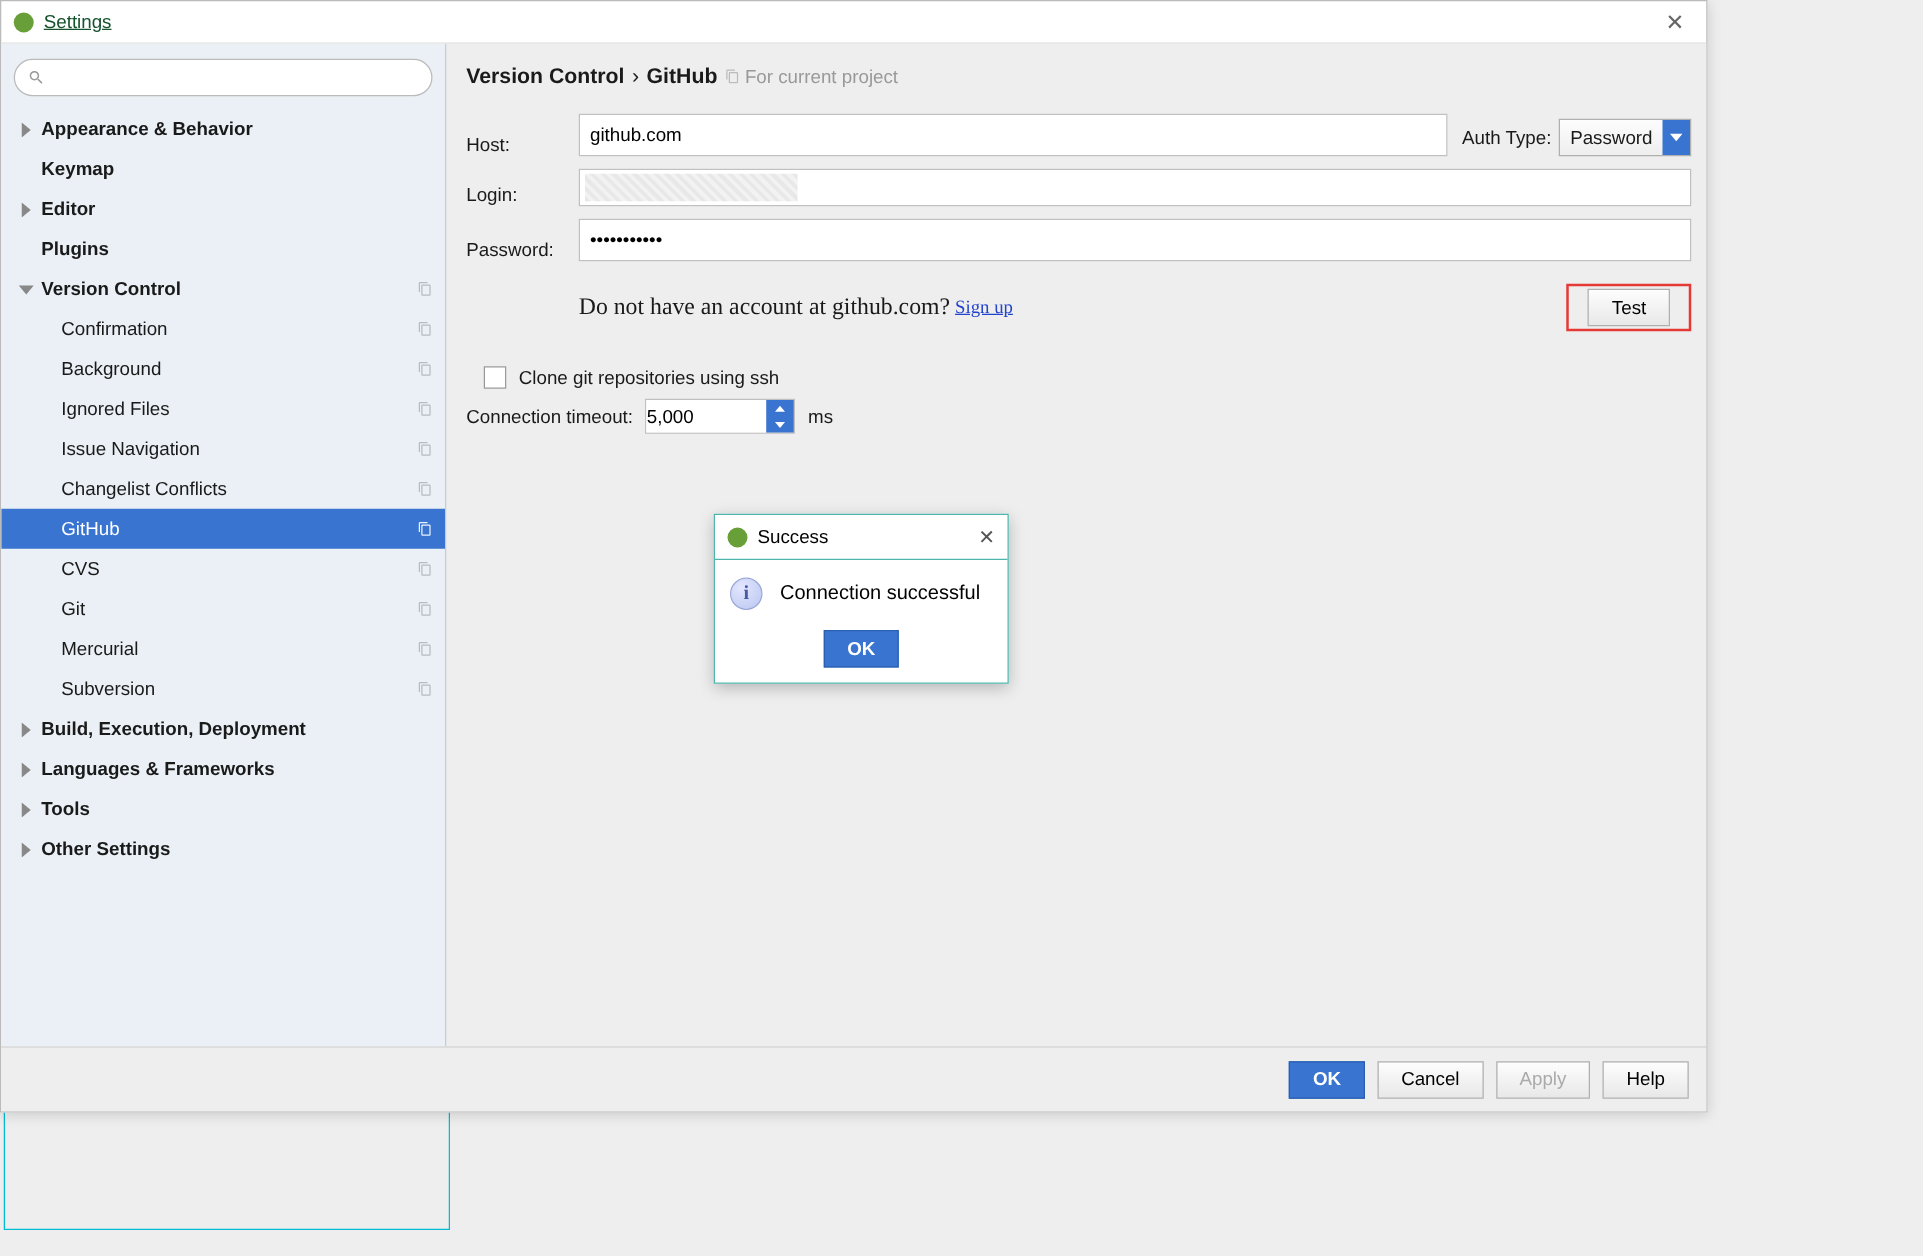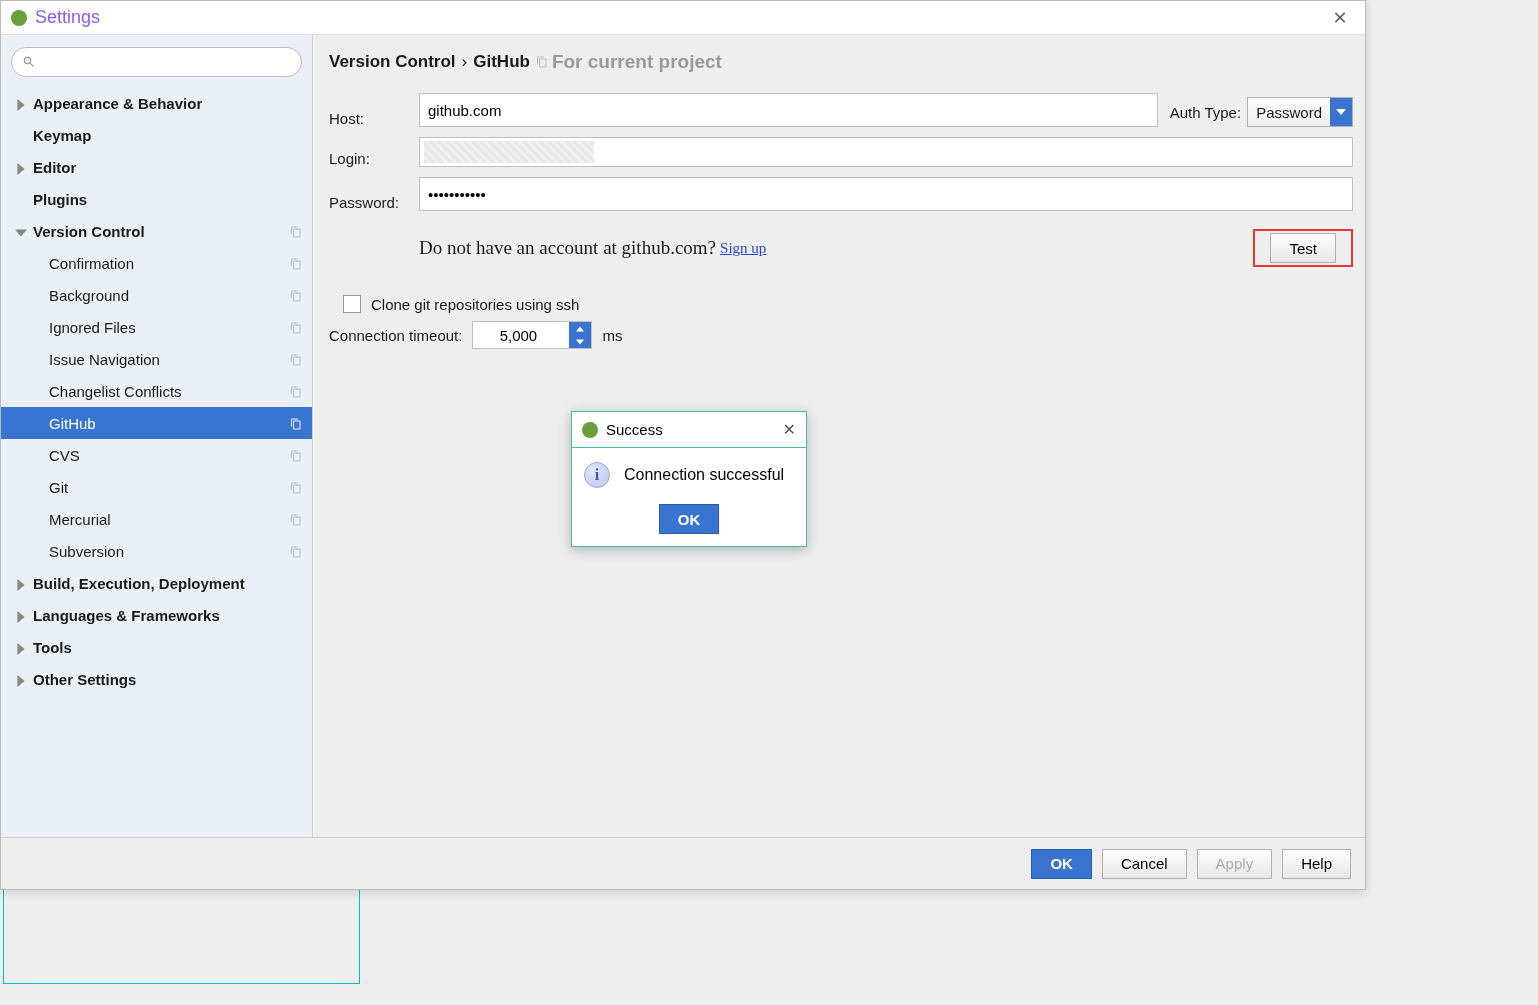--- a/index.html
+++ b/index.html
@@ -1,44 +1,44 @@
 <!DOCTYPE html>
 <html><head>
 <meta charset="utf-8">
 <style>
   * { box-sizing: border-box; margin: 0; padding: 0; font-family: "Segoe UI", Arial, sans-serif; }
   body { width: 1538px; height: 1005px; background: #eeeeee; overflow: hidden; position: relative; }
   .outer-hl { position: absolute; top: 3px; right: 1178px; bottom: 21px; left: 3px; border: 1px solid #00bcd4; pointer-events: none; z-index: 0; }
   .window { position: absolute; top: 0; left: 0; width: 1366px; height: 890px; background: #fff; border: 1px solid #bbb; box-shadow: 0 2px 10px rgba(0,0,0,0.15); display: flex; flex-direction: column; }
   .titlebar { height: 34px; display: flex; align-items: center; padding: 0 10px; border-bottom: 1px solid #ddd; }
   .titlebar .app-icon { width: 16px; height: 16px; border-radius: 50%; background: #689f38; margin-right: 8px; }
-  .titlebar .title { color: #8b5cf6; font-size: 18px; flex: 1; }
+  .titlebar .title { color: #14532d; font-size: 15px; flex: 1; text-decoration: underline; }
   .titlebar .close { width: 30px; text-align: center; color: #666; font-size: 18px; cursor: pointer; }
   .body { flex: 1; display: flex; background: #eeeeee; position: relative; min-height: 0; }
-  .sidebar { width: 312px; background: #eaf0f5; border-right: 1px solid #ccc; display: flex; flex-direction: column; padding-top: 12px; }
+  .sidebar { width: 356px; background: #eaf0f5; border-right: 1px solid #ccc; display: flex; flex-direction: column; padding-top: 12px; }
   .searchwrap { padding: 0 10px 10px 10px; }
   .search { width: 100%; height: 30px; border: 1px solid #bbb; border-radius: 16px; background: #fff; display: flex; align-items: center; padding: 0 10px; }
   .search svg { width: 14px; height: 14px; fill: #999; }
   .search input { border: none; outline: none; flex: 1; font-size: 14px; margin-left: 6px; background: transparent; }
   .tree { flex: 1; overflow: auto; font-size: 15px; color: #1a1a1a; }
   .node { display: flex; align-items: center; height: 32px; padding-right: 8px; cursor: pointer; }
   .node.lvl0 { padding-left: 14px; font-weight: bold; }
   .node.lvl1 { padding-left: 48px; }
   .node.sel { background: #3874d0; color: #fff; }
   .disclosure { width: 12px; height: 12px; margin-right: 6px; }
   .disclosure svg { width: 12px; height: 12px; fill: #888; }
   .node.lvl0.nochev .disclosure { visibility: hidden; }
   .spacer { flex: 1; }
   .copy-icon { width: 14px; height: 14px; opacity: 0.5; }
   .node.sel .copy-icon { opacity: 0.9; filter: brightness(2); }
   .content { flex: 1; padding: 16px 12px 12px 16px; display: flex; flex-direction: column; font-size: 15px; color: #1a1a1a; }
   .breadcrumb { font-size: 17px; margin-bottom: 20px; display: flex; align-items: center; gap: 6px; }
   .breadcrumb .seg1 { font-weight: bold; }
   .breadcrumb .seg2 { font-weight: bold; }
-  .breadcrumb .hint { color: #999; font-size: 19px; font-weight: bold; display: flex; align-items: center; gap: 4px; }
+  .breadcrumb .hint { color: #999; font-size: 15px; font-weight: normal; display: flex; align-items: center; gap: 4px; }
   .formrow { display: flex; align-items: flex-end; margin-bottom: 10px; }
   .formlabel { width: 90px; }
   .txtinput { height: 30px; border: 1px solid #c0c0c0; padding: 16px 8px; font-size: 15px; background: #fff; }
   .host-input { flex: 1; }
   .auth { display: flex; align-items: center; margin-left: 12px; }
   .auth-label { margin-right: 6px; }
   .combo { height: 30px; border: 1px solid #b0b0b0; background: linear-gradient(#fdfdfd,#eee); display: flex; align-items: center; }
   .combo .ctext { padding: 0 8px; }
   .combo .cbtn { width: 22px; height: 100%; background: #3874d0; display: flex; align-items: center; justify-content: center; }
   .combo .cbtn svg { width: 10px; height: 10px; fill: #fff; }
@@ -49,21 +49,21 @@
   .noacct-text { font-family: Georgia, serif; font-size: 19px; }
   .signup { color: #2244cc; text-decoration: underline; font-family: Georgia, serif; font-size: 15px; cursor: pointer; margin-left: 4px; }
   .test-wrap { margin-left: auto; border: 2px solid #e53935; padding: 2px 15px; }
   .btn { height: 30px; padding: 0 18px; border: 1px solid #b0b0b0; background: linear-gradient(#fdfdfd,#e8e8e8); font-size: 15px; cursor: pointer; }
   .btn.primary { background: #3874d0; color: #fff; border: 1px solid #2a5fb0; font-weight: bold; }
   .btn.disabled { color: #aaa; }
   .ssh-row { display: flex; align-items: center; margin: 16px 0 8px 14px; gap: 10px; }
   .chk { width: 18px; height: 18px; border: 1px solid #999; background: #fff; }
   .timeout-row { display: flex; align-items: center; gap: 10px; }
   .spin { display: flex; width: 120px; height: 28px; border: 1px solid #c0c0c0; }
-  .spin input { border: none; width: 96px; text-align: center; padding-right: 6px; font-size: 15px; }
+  .spin input { border: none; width: 96px; text-align: left; padding-right: 6px; font-size: 15px; }
   .spin .spinbtns { width: 22px; background: #3874d0; display: flex; flex-direction: column; }
   .spin .sb { flex: 1; display: flex; align-items: center; justify-content: center; }
   .spin .sb svg { width: 8px; height: 8px; fill: #fff; }
   .footer { height: 52px; border-top: 1px solid #ccc; background: #eeeeee; display: flex; align-items: center; justify-content: flex-end; gap: 10px; padding: 0 14px; }
   .dialog { position: absolute; left: 570px; top: 376px; width: 236px; background: #fff; border: 1px solid #4db6ac; box-shadow: 0 3px 12px rgba(0,0,0,0.25); z-index: 50; }
   .dialog .dtitle { height: 36px; display: flex; align-items: center; padding: 0 10px; border-bottom: 1px solid #4db6ac; }
   .dialog .dicon { width: 16px; height: 16px; border-radius: 50%; background: #689f38; margin-right: 8px; }
   .dialog .dt { font-size: 15px; flex: 1; }
   .dialog .dclose { font-size: 16px; color: #555; cursor: pointer; }
   .dialog .dbody { padding: 14px 12px 12px 12px; }

